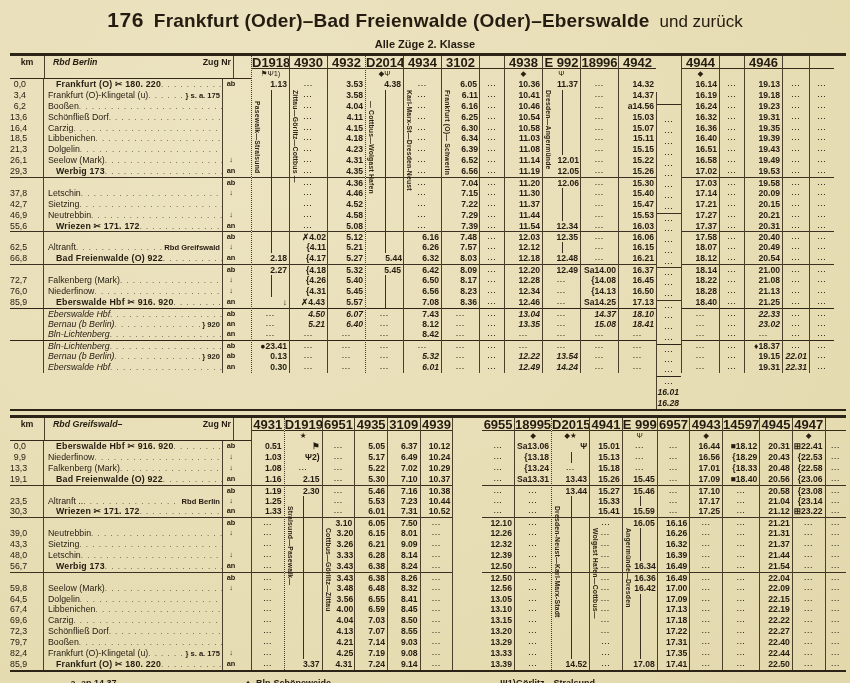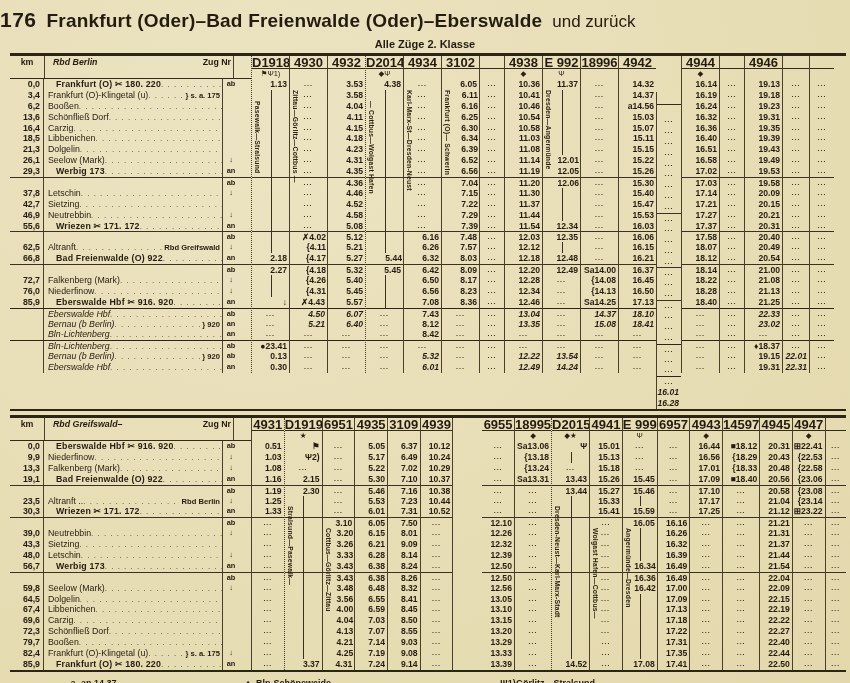--- a/index.html
+++ b/index.html
@@ -6,21 +6,21 @@
   body{
     width:850px;height:683px;overflow:hidden;
     background:#e9dfba;
     font-family:"Liberation Sans", sans-serif;
     color:#241c10;
     -webkit-font-smoothing:antialiased;
   }
   .page{position:relative;width:850px;height:683px;background:
     radial-gradient(ellipse at 30% 20%, #ece3c2 0%, #e7ddb4 60%, #e3d8ac 100%);}
   
-  .titlebar{display:flex;align-items:baseline;justify-content:flex-start;gap:10px;padding-top:8px;height:30px;}
+  .titlebar{display:flex;align-items:baseline;justify-content:center;gap:10px;padding-top:8px;height:30px;}
   .t-num{font-size:21px;font-weight:800;letter-spacing:.5px;}
   .t-main{font-size:19px;font-weight:800;letter-spacing:.2px;}
   .t-tail{font-size:17px;font-weight:400;}
   .subtitle{text-align:center;font-size:11px;font-weight:700;height:15px;}
   
   .tt{display:flex;align-items:flex-start;margin:0 4px 0 10px;border-top:3px solid #2c2416;border-bottom:2px solid #2c2416;background:transparent;}
   .stack{display:flex;flex-direction:column;position:relative;}
   .hcell{box-sizing:border-box;height:13px;font-size:13px;font-weight:700;text-align:center;
          border-bottom:1.6px solid #332a1a;white-space:nowrap;overflow:hidden;line-height:13px;}
   .scell{box-sizing:border-box;height:10px;font-size:7.5px;text-align:center;line-height:10px;overflow:hidden;color:#2a2112;}
@@ -34,21 +34,21 @@
   .vl{position:absolute;left:50%;top:0;width:1px;height:100%;background:#3a3020;}
   .cell.haslbl{padding-right:1px;}
   .sec{border-top:1px solid #3a3122;}
   .hsec{border-top:1.8px solid #2c2416;}
   .vlabel{position:absolute;writing-mode:vertical-rl;font-size:6.8px;font-weight:600;
           color:#2a2112;left:0;width:9px;overflow:hidden;white-space:nowrap;letter-spacing:.2px;}
   
   .lb{display:flex;flex-direction:column;}
   .lb .hrow{display:flex;}
   .lrow{display:flex;box-sizing:border-box;height:10.9px;line-height:10.9px;font-size:8.8px;white-space:nowrap;}
-  .km{width:34px;text-align:right;padding-right:3px;box-sizing:border-box;border-right:1px solid #4a3f2a;font-weight:700;}
+  .km{width:34px;text-align:right;padding-right:17px;box-sizing:border-box;border-right:1px solid #4a3f2a;font-weight:400;}
   .nm-wrap{width:178px;display:flex;align-items:baseline;overflow:hidden;box-sizing:border-box;padding-left:4px;}
   .nm{font-weight:400;}
   .nm.b{font-weight:800;letter-spacing:.2px;padding-left:8px;}
   .nm.i{font-style:italic;}
   .ldr{flex:1;overflow:hidden;height:10.9px;}
   .ldr::after{content:". . . . . . . . . . . . . . . . . . . . . . . . . . . .";font-size:8px;color:#3a3020;letter-spacing:1px;}
   .aft{font-size:7.6px;padding:0 2px;font-weight:600;}
   .edge{width:17px;text-align:center;font-size:7.4px;font-weight:700;box-sizing:border-box;border-left:1px solid #4a3f2a;}
   .hl-km{width:34px;border-right:1px solid #4a3f2a;}
   .hl-rbd{width:112px;text-align:left;padding-left:8px;font-style:italic;}

